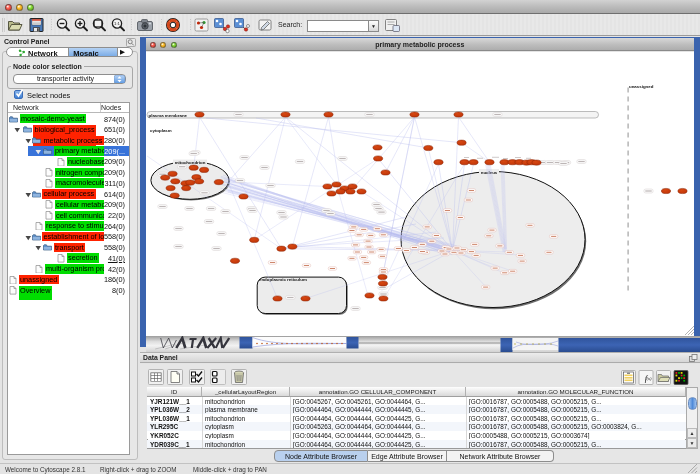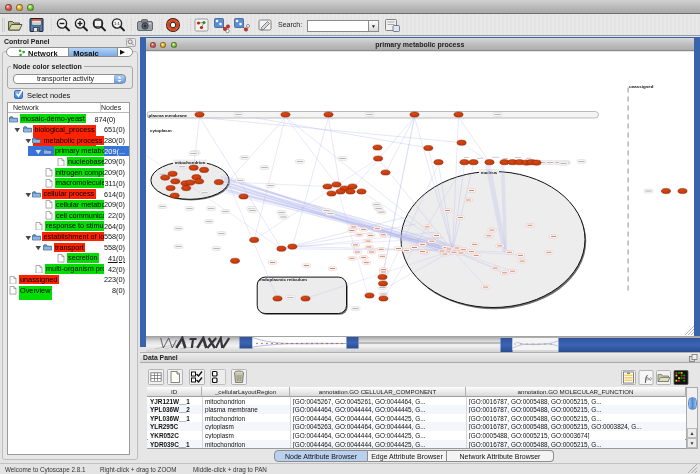--- a/index.html
+++ b/index.html
@@ -166,21 +166,21 @@
 <div class="abs" style="left:7px;top:102px;width:123px;height:353px;background:#fff;border:1px solid #9a9a9a;"></div>
 <div class="abs" style="left:13px;top:104px;font-size:7px;color:#222;">Network</div>
 <div class="abs" style="left:101px;top:104px;width:26px;font-size:7px;color:#222;">Nodes</div>
 <div class="abs" style="left:8px;top:112px;width:121px;border-top:1px solid #b8b8b8;"></div>
 <div class="abs" style="left:100px;top:103px;width:1px;height:9px;background:#cfcfcf;"></div>
 <svg class="abs" style="left:9px;top:114.7px" width="9" height="8" viewBox="0 0 9 8">
 <path d="M0.5 2.5 L0.5 7 L8.5 7 L8.5 3.2 L4.2 3.2 L3.4 1.8 L1.2 1.8 Z" fill="#6292cb" stroke="#35597f" stroke-width="0.7"></path>
 <path d="M0.8 4 L8.2 4 L8.2 6.7 L0.8 6.7 Z" fill="#8fb4de"></path>
     </svg>
     <div class="abs" style="left:19.5px;top:114.1px;height:9.4px;background:#00dd00;font-size:7.3px;line-height:9.4px;color:#000;padding:0 1.5px;white-space:nowrap;overflow:hidden;max-width:84px;">mosaic-demo-yeast</div>
-    <div class="abs" style="left:85px;top:114.5px;width:40px;text-align:center;font-size:7.3px;color:#111;">874(0)</div>
+    <div class="abs" style="left:85px;top:114.5px;width:40px;text-align:right;font-size:7.3px;color:#111;">874(0)</div>
     <svg class="abs" style="left:14px;top:127.42px" width="6.5" height="6" viewBox="0 0 6.5 6">
       <path d="M0.5 1 L6 1 L3.25 5.3 Z" fill="#474747"></path>
     </svg>
     <svg class="abs" style="left:22.5px;top:125.42px" width="9" height="8" viewBox="0 0 9 8">
 <path d="M0.5 2.5 L0.5 7 L8.5 7 L8.5 3.2 L4.2 3.2 L3.4 1.8 L1.2 1.8 Z" fill="#6292cb" stroke="#35597f" stroke-width="0.7"></path>
 <path d="M0.8 4 L8.2 4 L8.2 6.7 L0.8 6.7 Z" fill="#8fb4de"></path>
     </svg>
     <div class="abs" style="left:33.0px;top:124.82px;height:21px;background:#ff2200;font-size:7.3px;line-height:9.4px;color:#000;padding:0 1.5px;white-space:nowrap;overflow:hidden;max-width:70.5px;">biological_process</div>
     <div class="abs" style="left:85px;top:125.22px;width:40px;text-align:right;font-size:7.3px;color:#111;">651(0)</div>
     <svg class="abs" style="left:24.5px;top:138.14px" width="6.5" height="6" viewBox="0 0 6.5 6">
@@ -275,21 +275,21 @@
 <path d="M1 0.5 L5 0.5 L7 2.5 L7 8.1 L1 8.1 Z" fill="#fdfdfd" stroke="#8a8a8a" stroke-width="0.7"></path>
 <path d="M5 0.5 L5 2.5 L7 2.5" fill="none" stroke="#8a8a8a" stroke-width="0.7"></path>
     </svg>
     <div class="abs" style="left:44.5px;top:264.18000000000006px;height:9.4px;background:#00dd00;font-size:7.3px;line-height:9.4px;color:#000;padding:0 1.5px;white-space:nowrap;overflow:hidden;max-width:59px;">multi-organism pro</div>
     <div class="abs" style="left:85px;top:264.58000000000004px;width:40px;text-align:right;font-size:7.3px;color:#111;">42(0)</div>
     <svg class="abs" style="left:9px;top:275.5px" width="8" height="8.6" viewBox="0 0 8 8.6">
 <path d="M1 0.5 L5 0.5 L7 2.5 L7 8.1 L1 8.1 Z" fill="#fdfdfd" stroke="#8a8a8a" stroke-width="0.7"></path>
 <path d="M5 0.5 L5 2.5 L7 2.5" fill="none" stroke="#8a8a8a" stroke-width="0.7"></path>
     </svg>
     <div class="abs" style="left:18.5px;top:274.90000000000003px;height:9.4px;background:#ff2200;font-size:7.3px;line-height:9.4px;color:#000;padding:0 1.5px;white-space:nowrap;overflow:hidden;max-width:85px;">unassigned</div>
-    <div class="abs" style="left:85px;top:275.3px;width:40px;text-align:right;font-size:7.3px;color:#111;">223(0)</div>
+    <div class="abs" style="left:85px;top:275.3px;width:40px;text-align:right;font-size:7.3px;color:#111;">186(0)</div>
     <svg class="abs" style="left:9px;top:286.21999999999997px" width="8" height="8.6" viewBox="0 0 8 8.6">
 <path d="M1 0.5 L5 0.5 L7 2.5 L7 8.1 L1 8.1 Z" fill="#fdfdfd" stroke="#8a8a8a" stroke-width="0.7"></path>
 <path d="M5 0.5 L5 2.5 L7 2.5" fill="none" stroke="#8a8a8a" stroke-width="0.7"></path>
     </svg>
     <div class="abs" style="left:18.5px;top:285.62px;height:14px;background:#00dd00;font-size:7.3px;line-height:9.4px;color:#000;padding:0 1.5px;white-space:nowrap;overflow:hidden;max-width:85px;">Overview</div>
     <div class="abs" style="left:85px;top:286.02px;width:40px;text-align:right;font-size:7.3px;color:#111;">8(0)</div>
 <div class="abs" style="left:140px;top:36.5px;width:560px;height:1.8px;background:#3a63ae;"></div>
 <div class="abs" style="left:140px;top:38px;width:5.5px;height:309px;background:#3a63ae;"></div>
 <div class="abs" style="left:694px;top:38px;width:6px;height:300px;background:#3a63ae;"></div>
 <div class="abs" style="left:145.5px;top:38.3px;width:548.5px;height:13.2px;background:linear-gradient(#d8d8d8,#bdbdbd 55%,#adadad);border-bottom:1px solid #8a8a8a;"></div>

